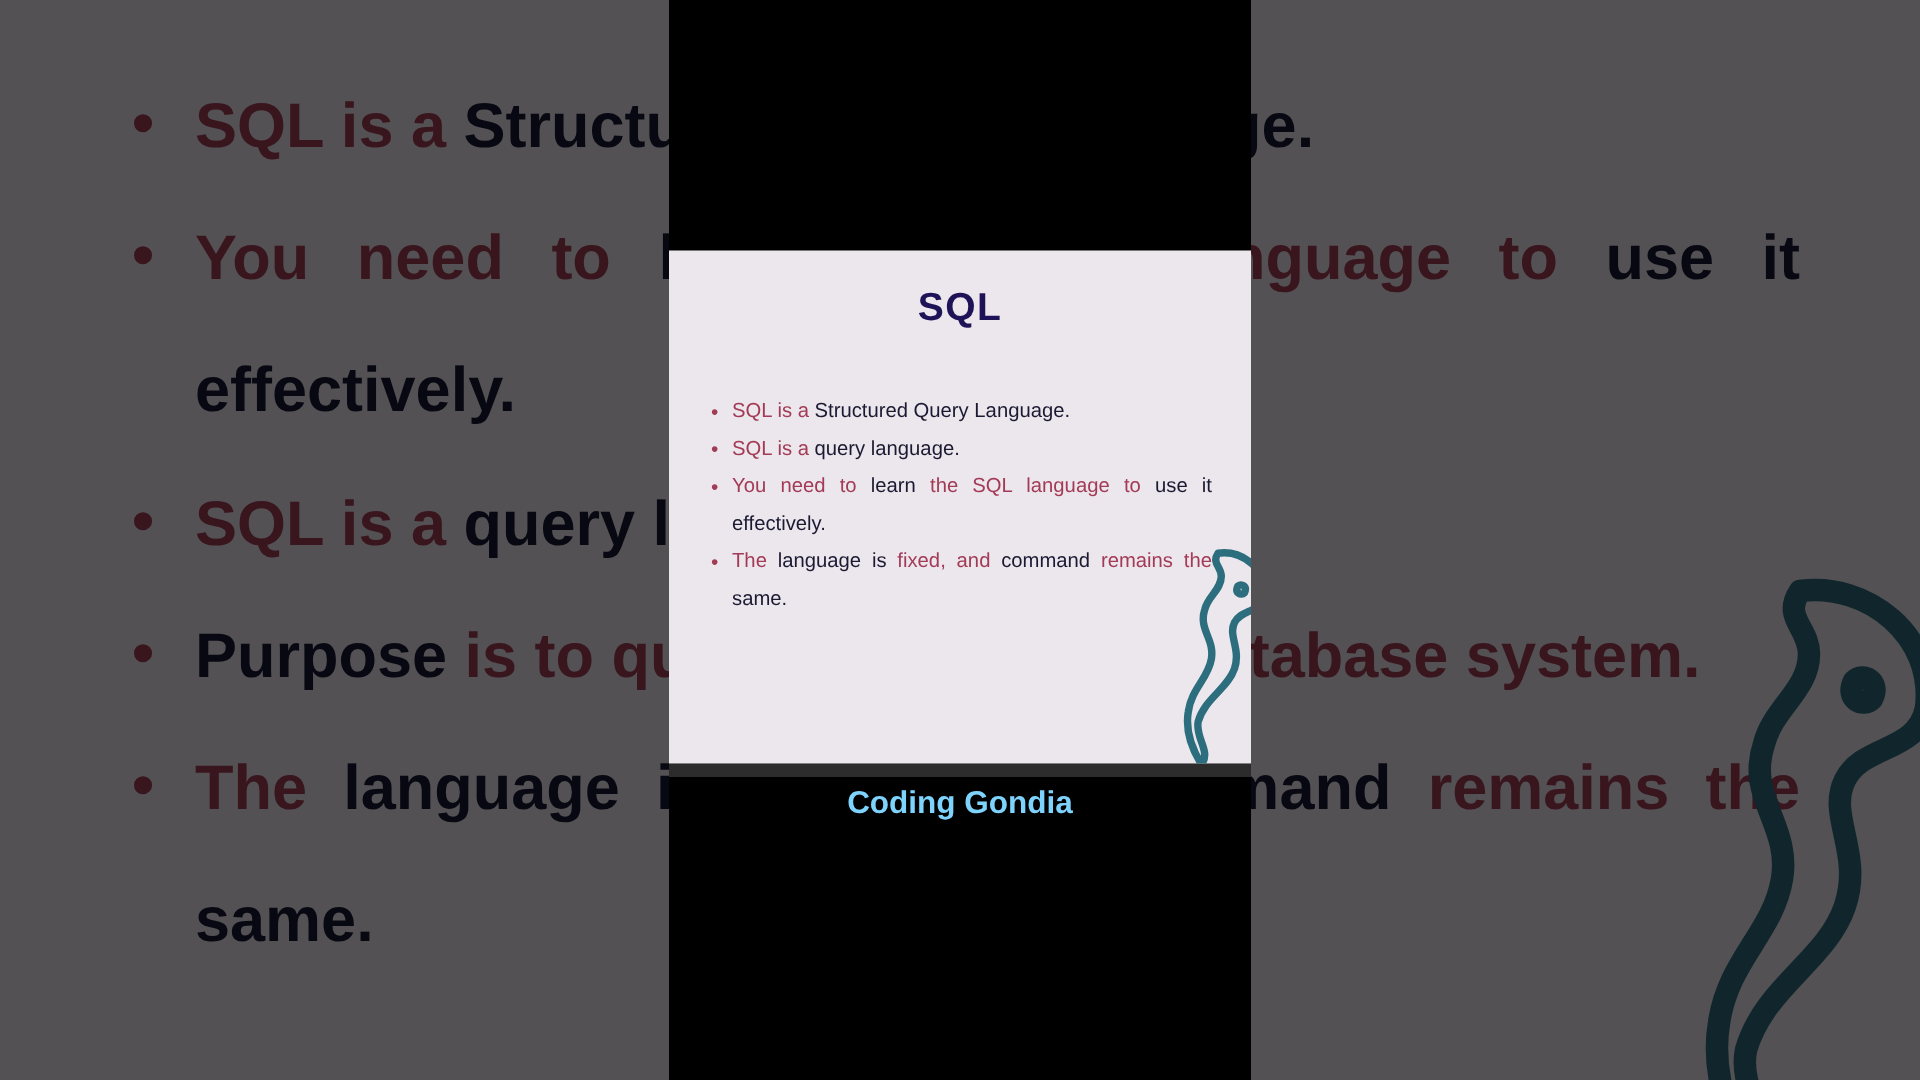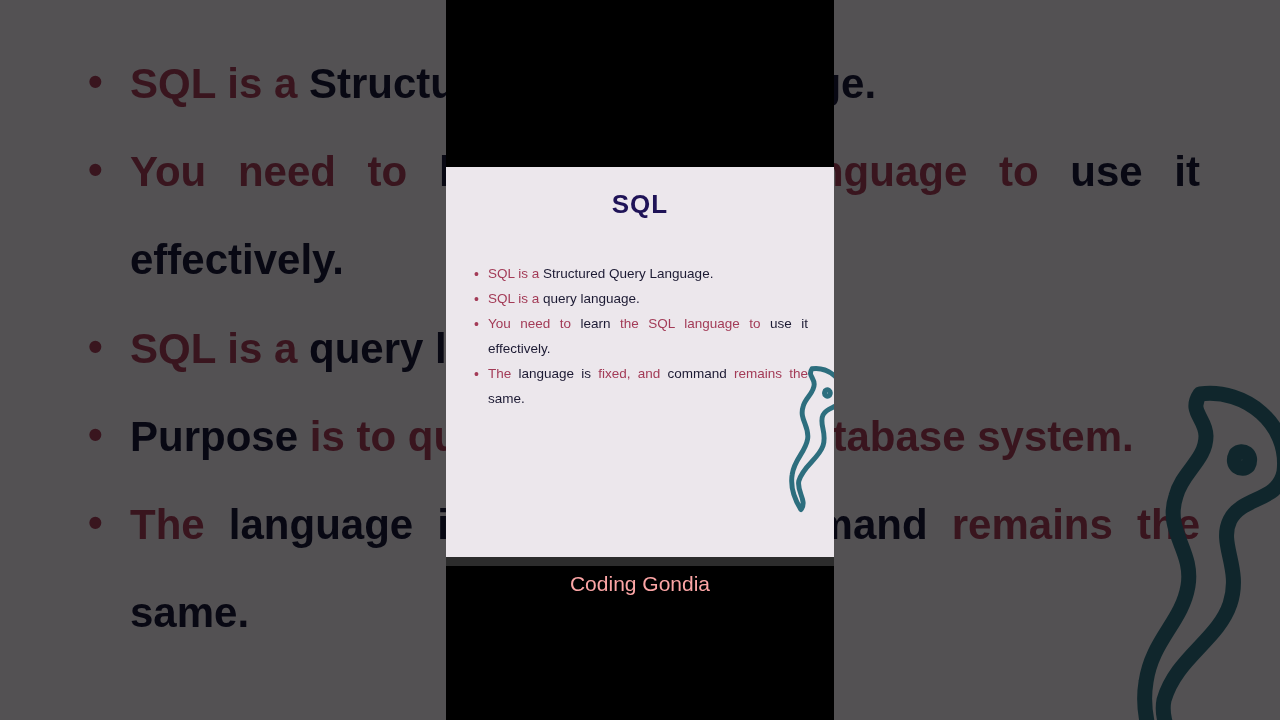--- a/index.html
+++ b/index.html
@@ -50,21 +50,21 @@
     transform: translateX(-50%);
     width: 388px; height: 720px;
     background: #000;
     display: flex; flex-direction: column;
   }
   .topbar { height: 167px; background: #000; }
   .card {
     position: relative;
     background: #ece7ec;
     width: 100%;
-    height: 390px;
+    height: 342px;
     padding: 22px 26px 16px 26px;
     overflow: hidden;
   }
   .title {
     text-align: center;
     font-size: 26px;
     font-weight: 800;
     color: #1f1357;
     letter-spacing: 1px;
     margin-bottom: 42px;
@@ -97,23 +97,23 @@
   }
 
   .sep { height: 9px; background: #2c2c2c; }
   .caption {
     flex: 1;
     background: #000;
     text-align: center;
     padding-top: 6px;
   }
   .caption span {
-    color: #fca5a5;
+    color: #7dd3fc;
     font-size: 21px;
-    font-weight: 400;
+    font-weight: 700;
   }
 </style>
 </head>
 <body>
 
 <div class="stage">
 
   <div class="bg">
     <div class="bg-card">
       <ul class="bg-list">

